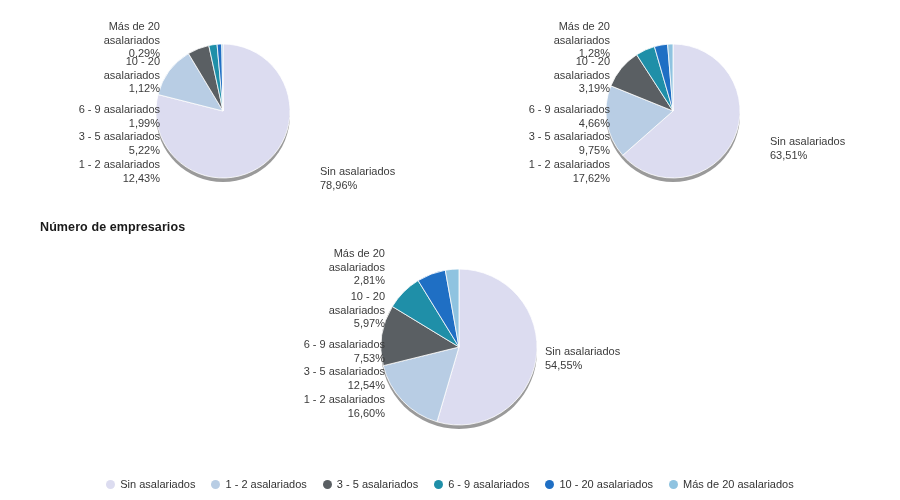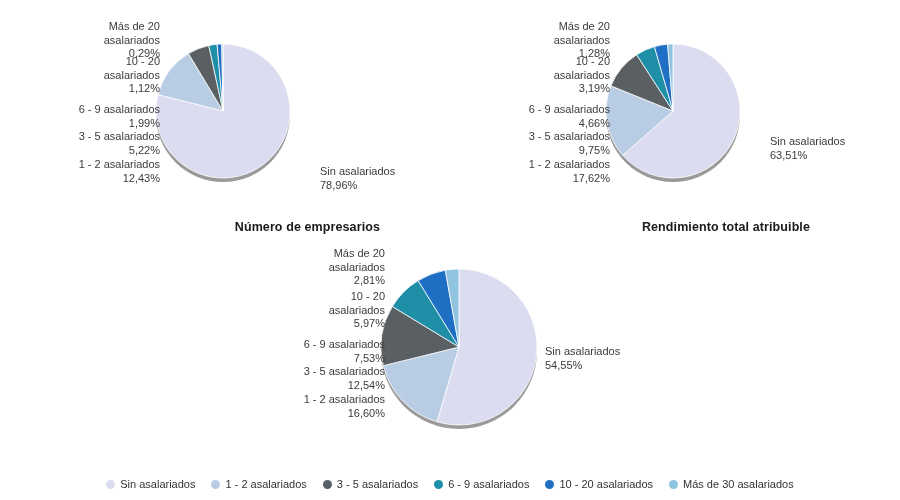--- a/index.html
+++ b/index.html
@@ -25,21 +25,21 @@
   }
   .pie-wrap {
     position: absolute;
   }
   .pie-svg {
     display: block;
   }
   .chart-title {
     position: absolute;
     width: 100%;
-    text-align: right;
+    text-align: left;
     font-size: 12.5px;
     font-weight: bold;
     color: #1a1a1a;
     letter-spacing: 0.1px;
   }
   .lbl {
     position: absolute;
     font-size: 11px;
     line-height: 13.5px;
     color: #3b3b3b;
@@ -132,21 +132,20 @@
 asalariados
 3,19%</div>
     <div class="lbl right" style="left:0px; top:93px; width:120px;">6 - 9 asalariados
 4,66%</div>
     <div class="lbl right" style="left:0px; top:120px; width:120px;">3 - 5 asalariados
 9,75%</div>
     <div class="lbl right" style="left:0px; top:148px; width:120px;">1 - 2 asalariados
 17,62%</div>
     <div class="lbl left" style="left:280px; top:125px; width:130px;">Sin asalariados
 63,51%</div>
-    <div class="chart-title" style="left:0px; top:210px; width:320px;">Rendimiento total atribuible</div>
   </div>
 
   <div class="chart-block" style="left:265px; top:245px; width:300px; height:225px;">
     <div class="pie-wrap" style="left:110px; top:18px;" id="pie-3">
         <svg width="168" height="173" class="pie-svg">
           <ellipse cx="84" cy="88" rx="78" ry="78" fill="#9a9a9a"></ellipse>
           <path d="M 84 84 L 84 6 A 78 78 0 1 1 62.00348707978991 158.83417280461535 Z" fill="#dcdcf0" stroke="#ffffff" stroke-width="0.8"></path>
           <path d="M 84 84 L 62.00348707978991 158.83417280461535 A 78 78 0 0 1 8.271051446138983 102.68492309126992 Z" fill="#b8cde4" stroke="#ffffff" stroke-width="0.8"></path>
           <path d="M 84 84 L 8.271051446138983 102.68492309126992 A 78 78 0 0 1 17.340897834305366 43.49612242681592 Z" fill="#5a5f63" stroke="#ffffff" stroke-width="0.8"></path>
           <path d="M 84 84 L 17.340897834305366 43.49612242681592 A 78 78 0 0 1 43.11982369862246 17.571006438692066 Z" fill="#1f8fa8" stroke="#ffffff" stroke-width="0.8"></path>
@@ -186,17 +185,17 @@
       <div class="legend-item">
         <span class="swatch" style="background: rgb(31, 143, 168);"></span>
         <span class="legend-label">6 - 9 asalariados</span>
       </div>
       <div class="legend-item">
         <span class="swatch" style="background: rgb(31, 111, 196);"></span>
         <span class="legend-label">10 - 20 asalariados</span>
       </div>
       <div class="legend-item">
         <span class="swatch" style="background: rgb(143, 195, 224);"></span>
-        <span class="legend-label">Más de 30 asalariados</span>
+        <span class="legend-label">Más de 20 asalariados</span>
       </div>
     </div>
 
 </div>
 
 </body></html>

